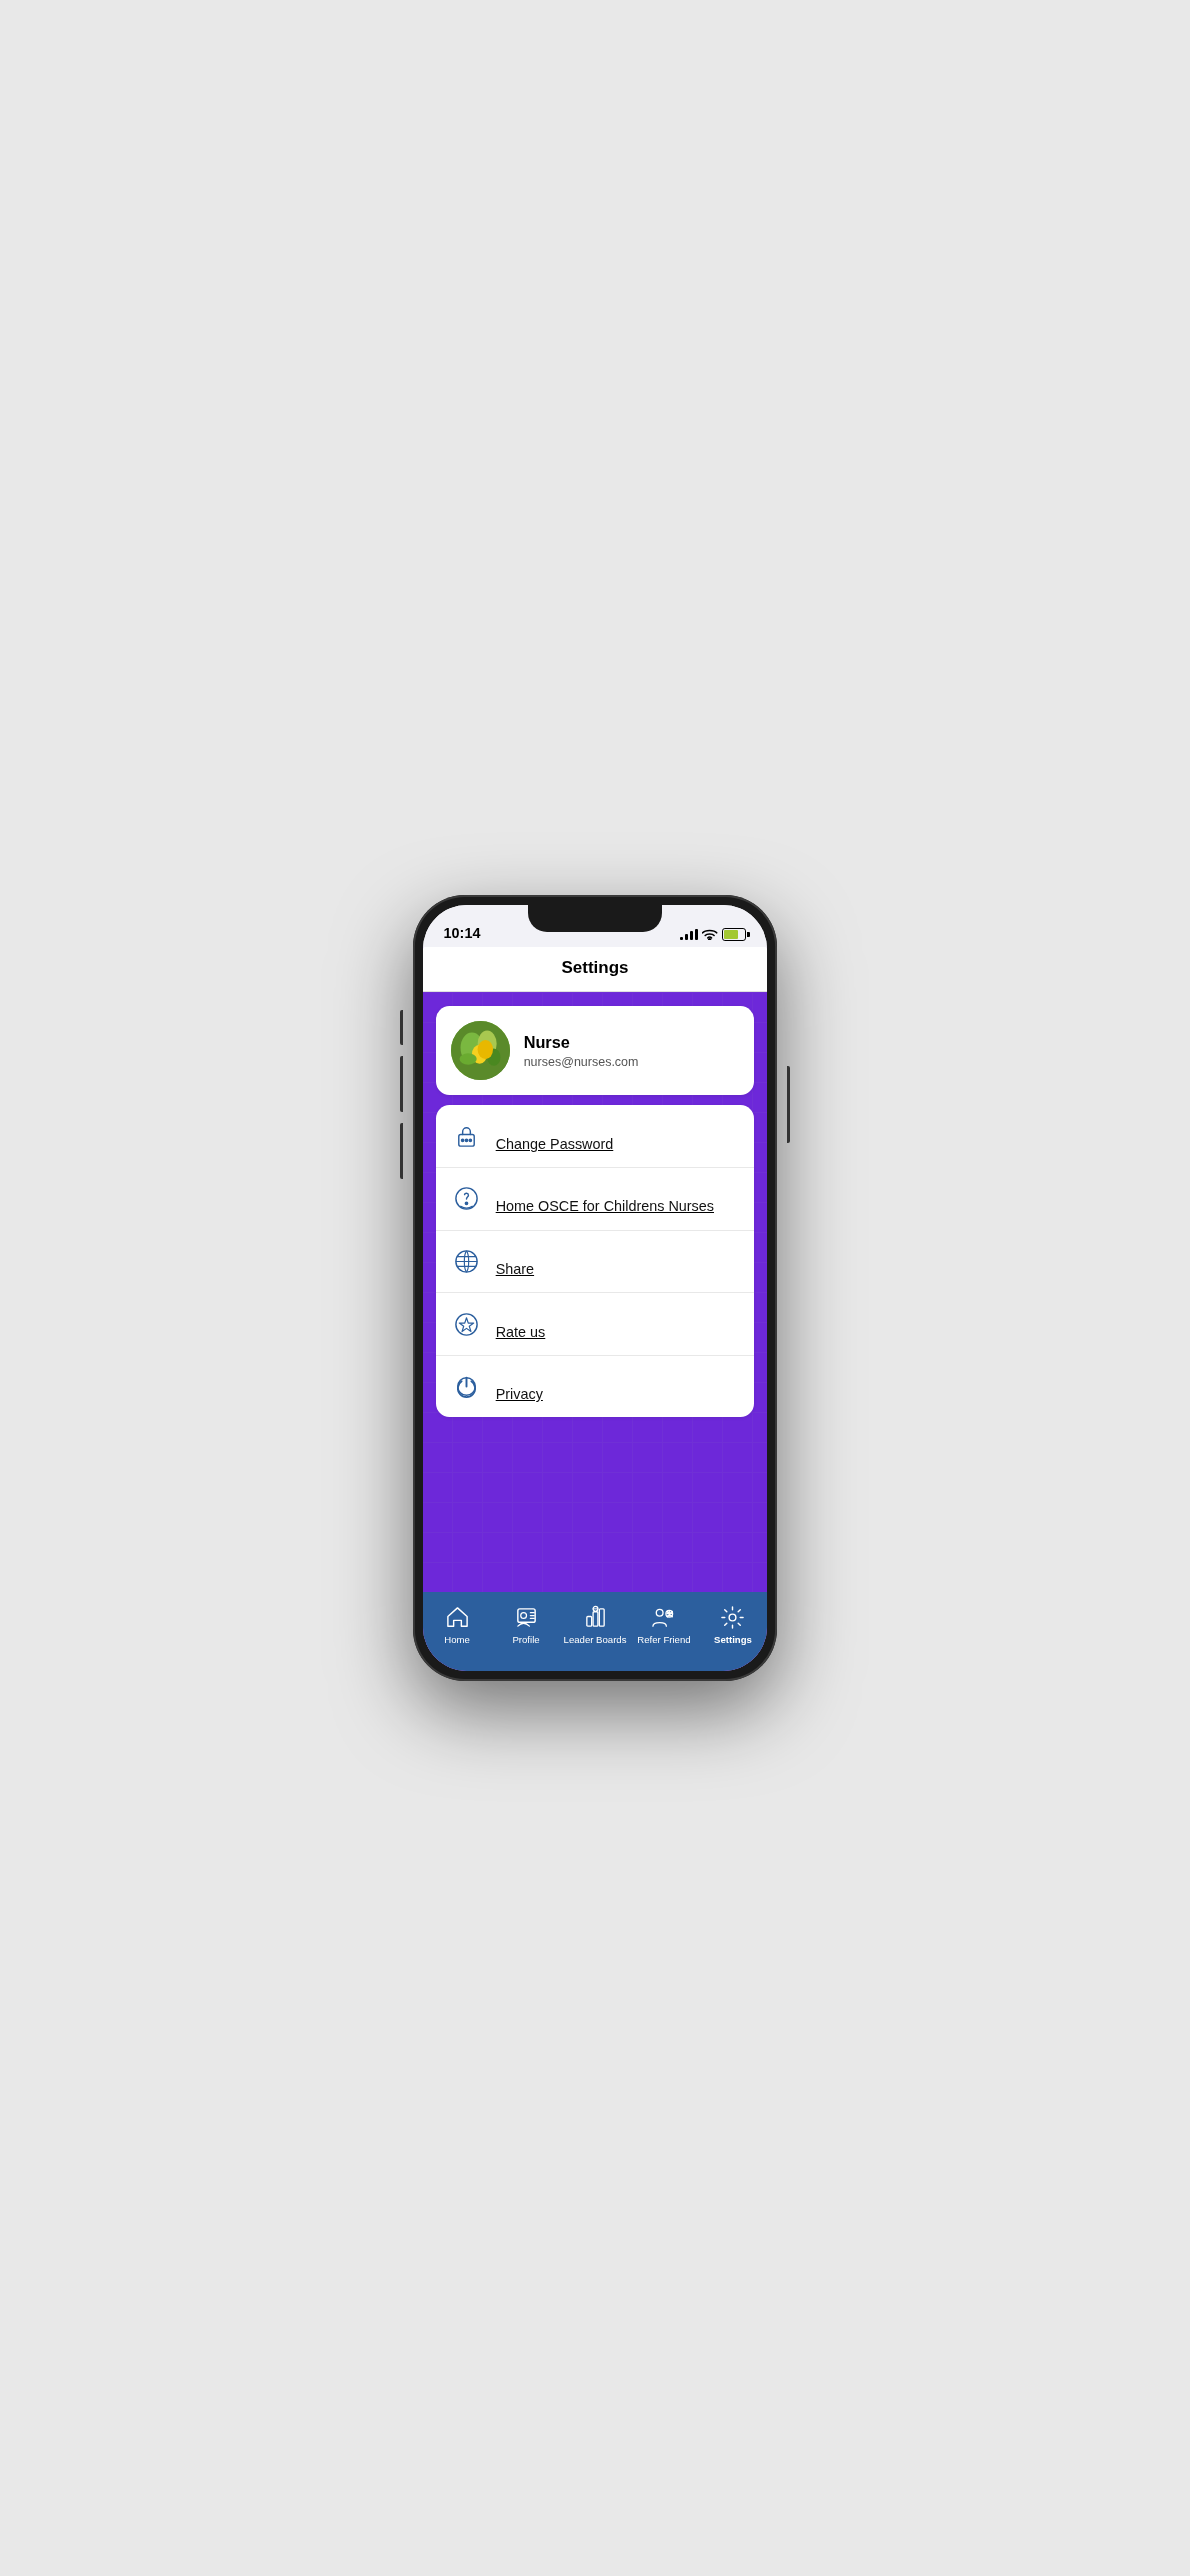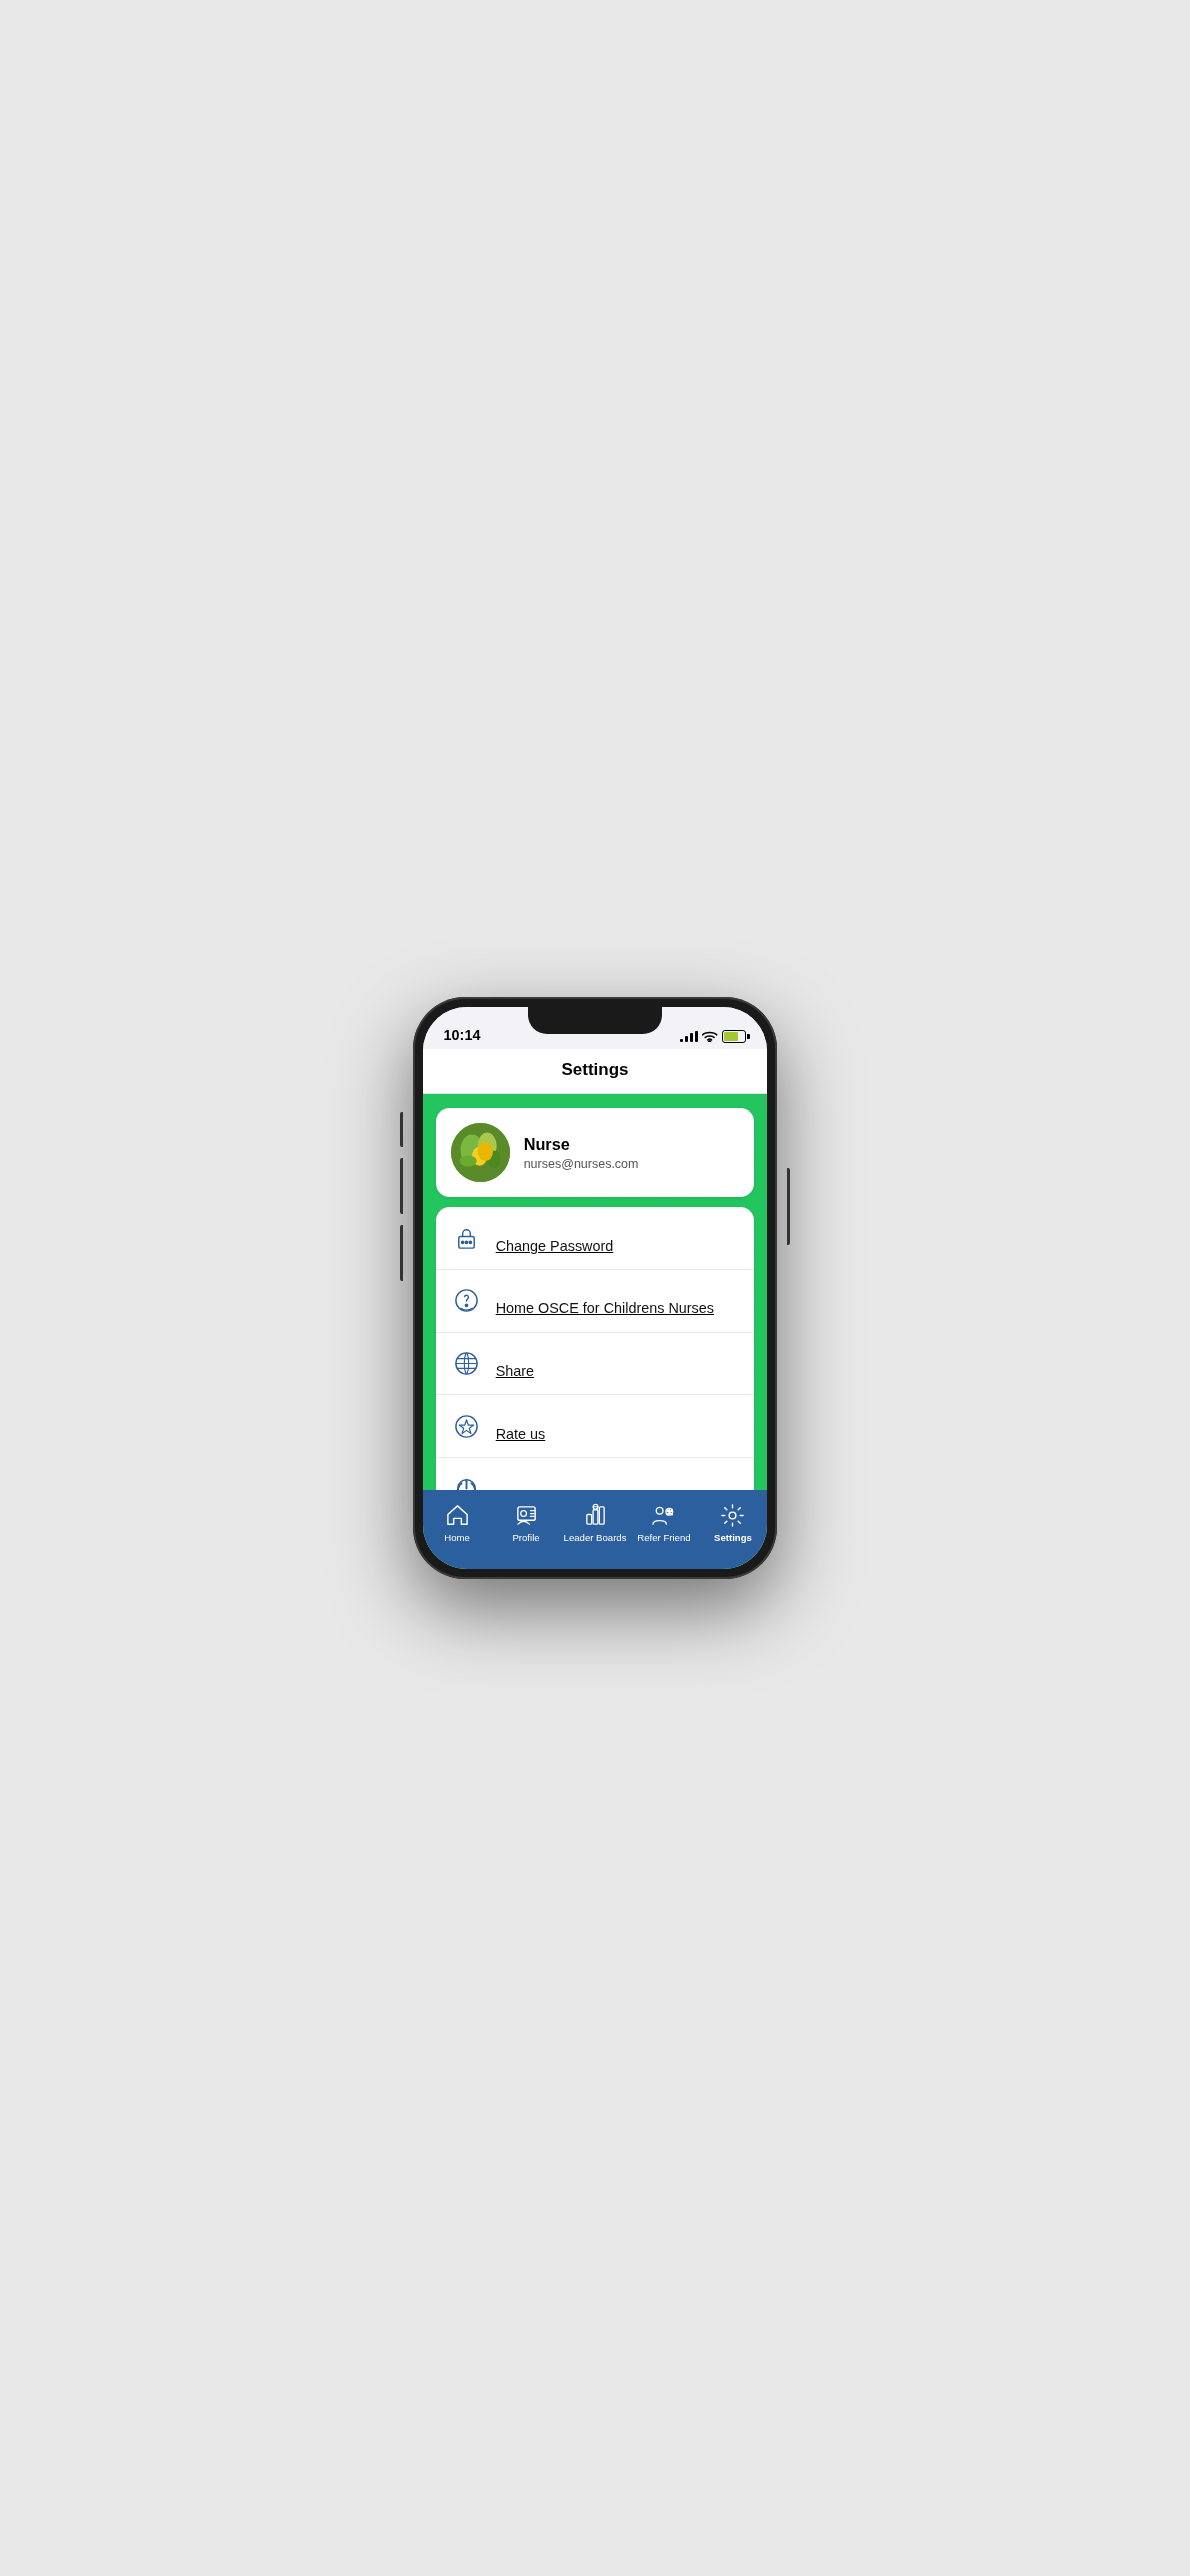--- a/index.html
+++ b/index.html
@@ -6,21 +6,21 @@
     body {
       background: #e8e8e8;
       display: flex;
       justify-content: center;
       align-items: center;
       min-height: 100vh;
       font-family: -apple-system, BlinkMacSystemFont, 'Helvetica Neue', Arial, sans-serif;
     }
     .phone-outer {
       width: 364px;
-      height: 582px;
+      height: 786px;
       background: #1a1a1a;
       border-radius: 52px;
       padding: 9.6px;
       box-shadow: 0 29px 77px rgba(0,0,0,0.5), inset 0 0 0 1.9px #3a3a3a;
       position: relative;
     }
     .phone-inner {
       width: 100%;
       height: 100%;
       background: #f2f2f7;
@@ -97,21 +97,21 @@
       height: 100%;
       width: 70%;
       background: #a3c832;
       border-radius: 1px;
     }
     
     .screen-content {
       height: calc(100% - 42px);
       display: flex;
       flex-direction: column;
-      background: #22c55e;
+      background: #6d28d9;
     }
     
     .header {
       background: #fff;
       padding: 11.5px 15.3px 13.4px;
       text-align: center;
       border-bottom: 1px solid #e0e0e0;
     }
     .header-title {
       font-size: 17px;

